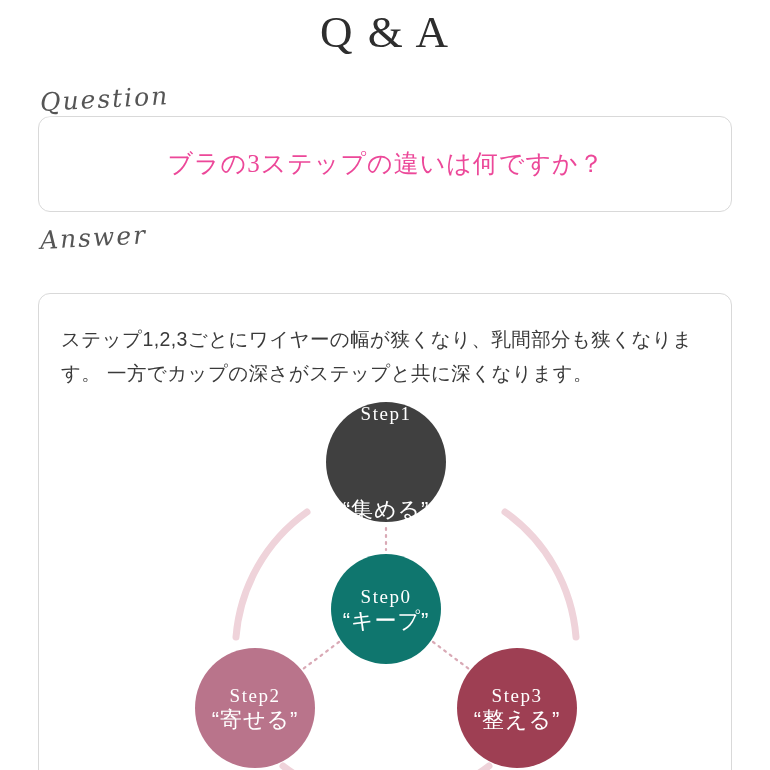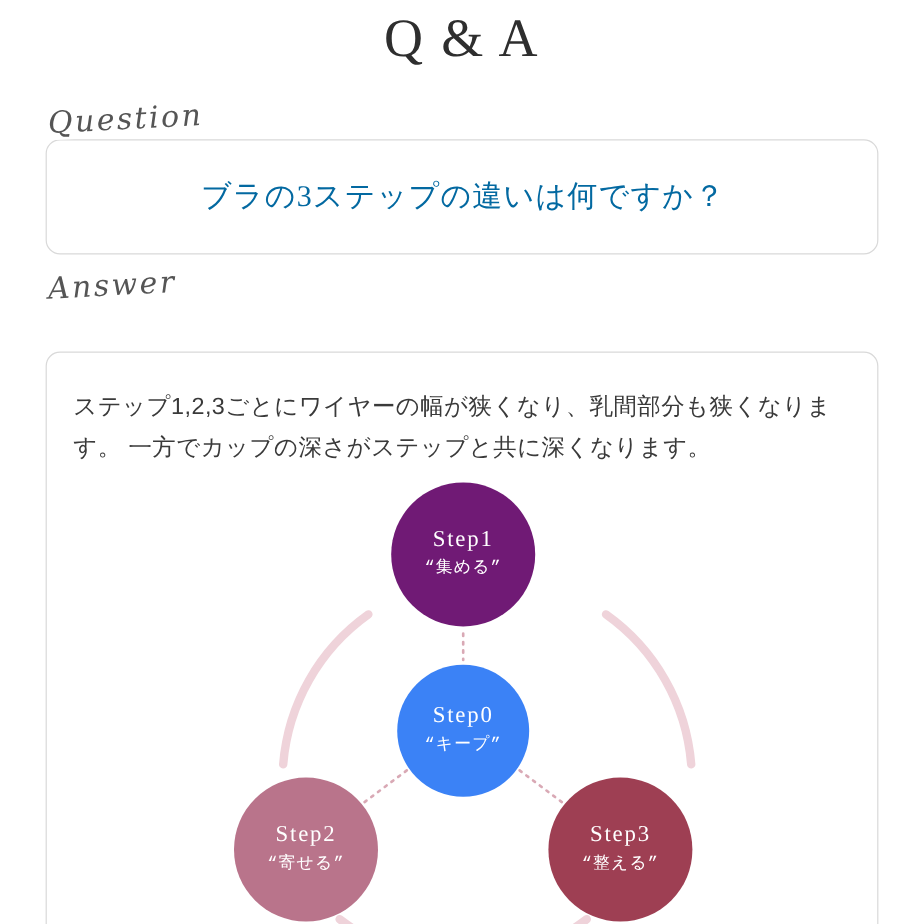--- a/index.html
+++ b/index.html
@@ -72,21 +72,21 @@
 
   .q-text {
     position: absolute;
     left: 0;
     top: 30px;
     width: 694px;
     text-align: center;
     font-family: "Liberation Serif", serif;
     font-size: 25px;
     letter-spacing: 1px;
-    color: #0369a1;
+    color: #ec4899;
   }
 
   .a-panel {
     left: 38px;
     top: 254px;
     width: 694px;
     height: 492px;
     margin-top: 39px;
   }
 
@@ -130,35 +130,36 @@
     text-align: center;
     box-sizing: border-box;
   }
 
   .circle .step-name {
     font-size: 19px;
     letter-spacing: 1.5px;
     line-height: 24px;
   }
   .circle .step-jp {
-    font-size: 14px;
+    font-size: 22px;
     letter-spacing: 1px;
     line-height: 24px;
-    font-family: Liberation Mono, monospace;
+    font-family: Liberation Sans, sans-serif;
   }
 
   #circle-step1 {
     width: 120px; height: 120px;
     left: 287px; top: 10px;
-    background: #701a75;
+    background: #404040;
+    justify-content: space-between;
   }
   #circle-step0 {
     width: 110px; height: 110px;
     left: 292px; top: 162px;
-    background: #3b82f6;
+    background: #0f766e;
   }
   #circle-step0 .step-name { color: #ffffff; }
   #circle-step2 {
     width: 120px; height: 120px;
     left: 156px; top: 256px;
     background: #b9748b;
   }
   #circle-step3 {
     width: 120px; height: 120px;
     left: 418px; top: 256px;

